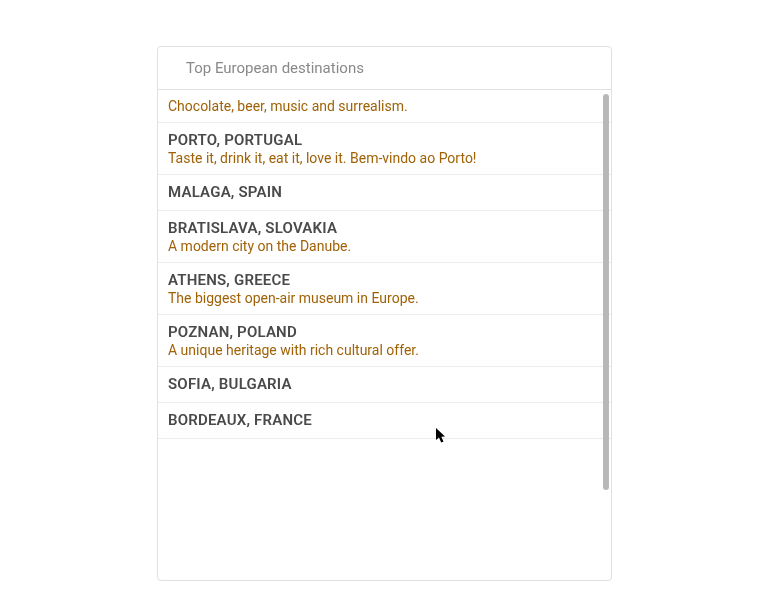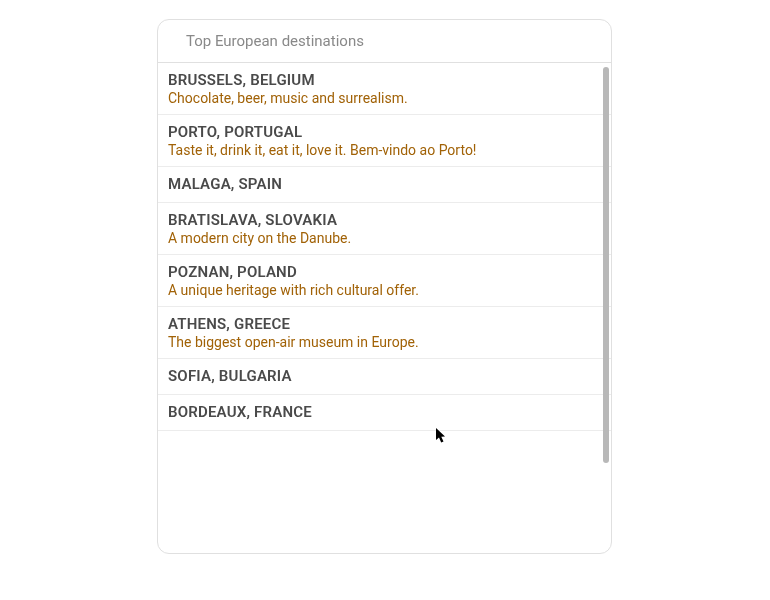--- a/index.html
+++ b/index.html
@@ -11,25 +11,25 @@
       font-family: -apple-system, BlinkMacSystemFont, "Segoe UI", Roboto, Helvetica, Arial, sans-serif;
       background: #ffffff;
       width: 770px;
       height: 600px;
       position: relative;
       overflow: hidden;
     }
     .panel {
       position: absolute;
       left: 157px;
-      top: 19px;
+      top: 46px;
       width: 455px;
       background: #ffffff;
       border: 1px solid #e0e0e0;
-      border-radius: 12px;
+      border-radius: 4px;
     }
     .panel-header {
       padding: 12px 16px 12px 28px;
       border-bottom: 1px solid #e0e0e0;
       color: #898989;
       font-size: 15px;
       font-weight: 400;
     }
     .list-scroll {
       position: relative;
@@ -83,41 +83,40 @@
     }
   </style>
 </head>
 <body>
 
 <div class="panel">
   <div class="panel-header">Top European destinations</div>
   <div class="list-scroll">
     <div class="list" id="dest-list">
         <div class="list-item">
-          <div class="item-title">BRUSSELS, BELGIUM</div>
           <div class="item-subtitle">Chocolate, beer, music and surrealism.</div>
         </div>
         <div class="list-item">
           <div class="item-title">PORTO, PORTUGAL</div>
           <div class="item-subtitle">Taste it, drink it, eat it, love it. Bem-vindo ao Porto!</div>
         </div>
         <div class="list-item">
           <div class="item-title">MALAGA, SPAIN</div>
         </div>
         <div class="list-item">
           <div class="item-title">BRATISLAVA, SLOVAKIA</div>
           <div class="item-subtitle">A modern city on the Danube.</div>
         </div>
         <div class="list-item">
+          <div class="item-title">ATHENS, GREECE</div>
+          <div class="item-subtitle">The biggest open-air museum in Europe.</div>
+        </div>
+        <div class="list-item">
           <div class="item-title">POZNAN, POLAND</div>
           <div class="item-subtitle">A unique heritage with rich cultural offer.</div>
-        </div>
-        <div class="list-item">
-          <div class="item-title">ATHENS, GREECE</div>
-          <div class="item-subtitle">The biggest open-air museum in Europe.</div>
         </div>
         <div class="list-item">
           <div class="item-title">SOFIA, BULGARIA</div>
         </div>
         <div class="list-item">
           <div class="item-title">BORDEAUX, FRANCE</div>
         </div>
       </div>
     <div class="scrollbar-track"></div>
     <div class="scrollbar-thumb"></div>

